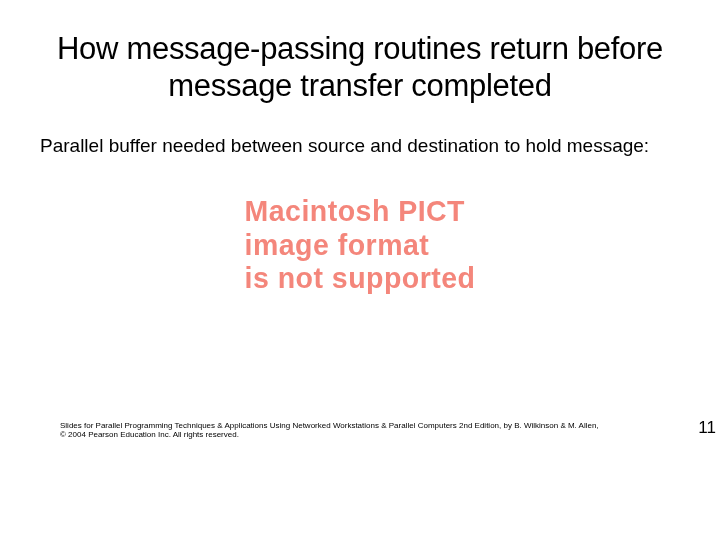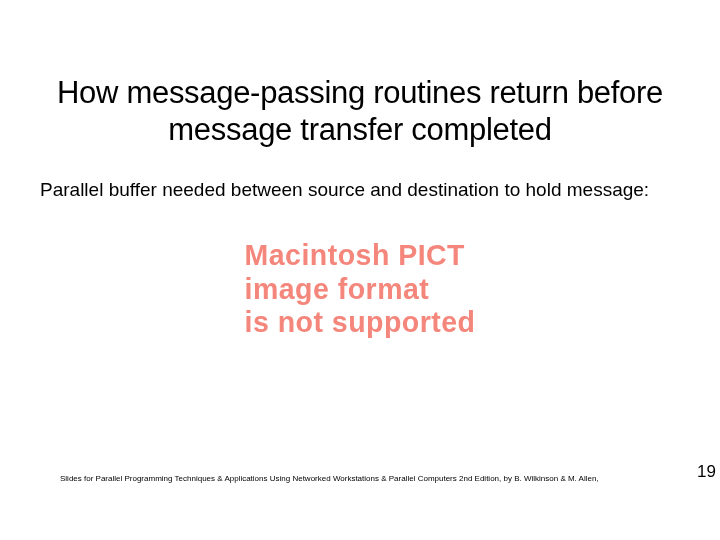--- a/index.html
+++ b/index.html
@@ -1,17 +1,17 @@
 <!DOCTYPE html>
 <html><head>
 <meta charset="utf-8">
 <style>
   * { margin: 0; padding: 0; box-sizing: border-box; }
   html, body { width: 720px; height: 540px; background: #fff; font-family: Arial, Helvetica, sans-serif; overflow: hidden; }
-  .slide { position: relative; width: 720px; height: 452px; margin-top: 44px; }
+  .slide { position: relative; width: 720px; height: 452px; }
   .title { text-align: center; font-size: 31px; font-weight: 400; color: #000; padding: 30px 40px 10px 40px; line-height: 1.2; letter-spacing: -0.3px; }
   .body-text { font-size: 19px; color: #000; padding: 20px 40px 0 40px; line-height: 1.25; }
   .placeholder { position: absolute; left: 50%; top: 54%; transform: translate(-50%, -50%); text-align: left; }
   .placeholder-line { font-family: Arial, Helvetica, sans-serif; font-weight: 700; font-size: 30px; color: #f4867b; letter-spacing: 0.5px; line-height: 1.12; white-space: nowrap; transform: scaleX(0.95); }
   .footer { position: absolute; bottom: 12px; left: 0; right: 0; text-align: left; font-size: 8px; color: #000; line-height: 1.2; padding: 0 60px; }
   .page-num { position: absolute; right: 4px; bottom: 14px; font-size: 17px; color: #000; }
 </style>
 </head>
 <body>
 
@@ -22,17 +22,18 @@
   <p class="body-text">Parallel buffer needed between source and destination to hold message:</p>
 
   <div class="placeholder">
     <div class="placeholder-line">Macintosh PICT</div>
     <div class="placeholder-line">image format</div>
     <div class="placeholder-line">is not supported</div>
   </div>
 
   <div class="footer">
     <div>Slides for Parallel Programming Techniques &amp; Applications Using Networked Workstations &amp; Parallel Computers 2nd Edition, by B. Wilkinson &amp; M. Allen,</div>
+    <div>© 2004 Pearson Education Inc. All rights reserved.</div>
   </div>
 
-  <div class="page-num">19</div>
+  <div class="page-num">11</div>
 
 </div>
 
 </body></html>

